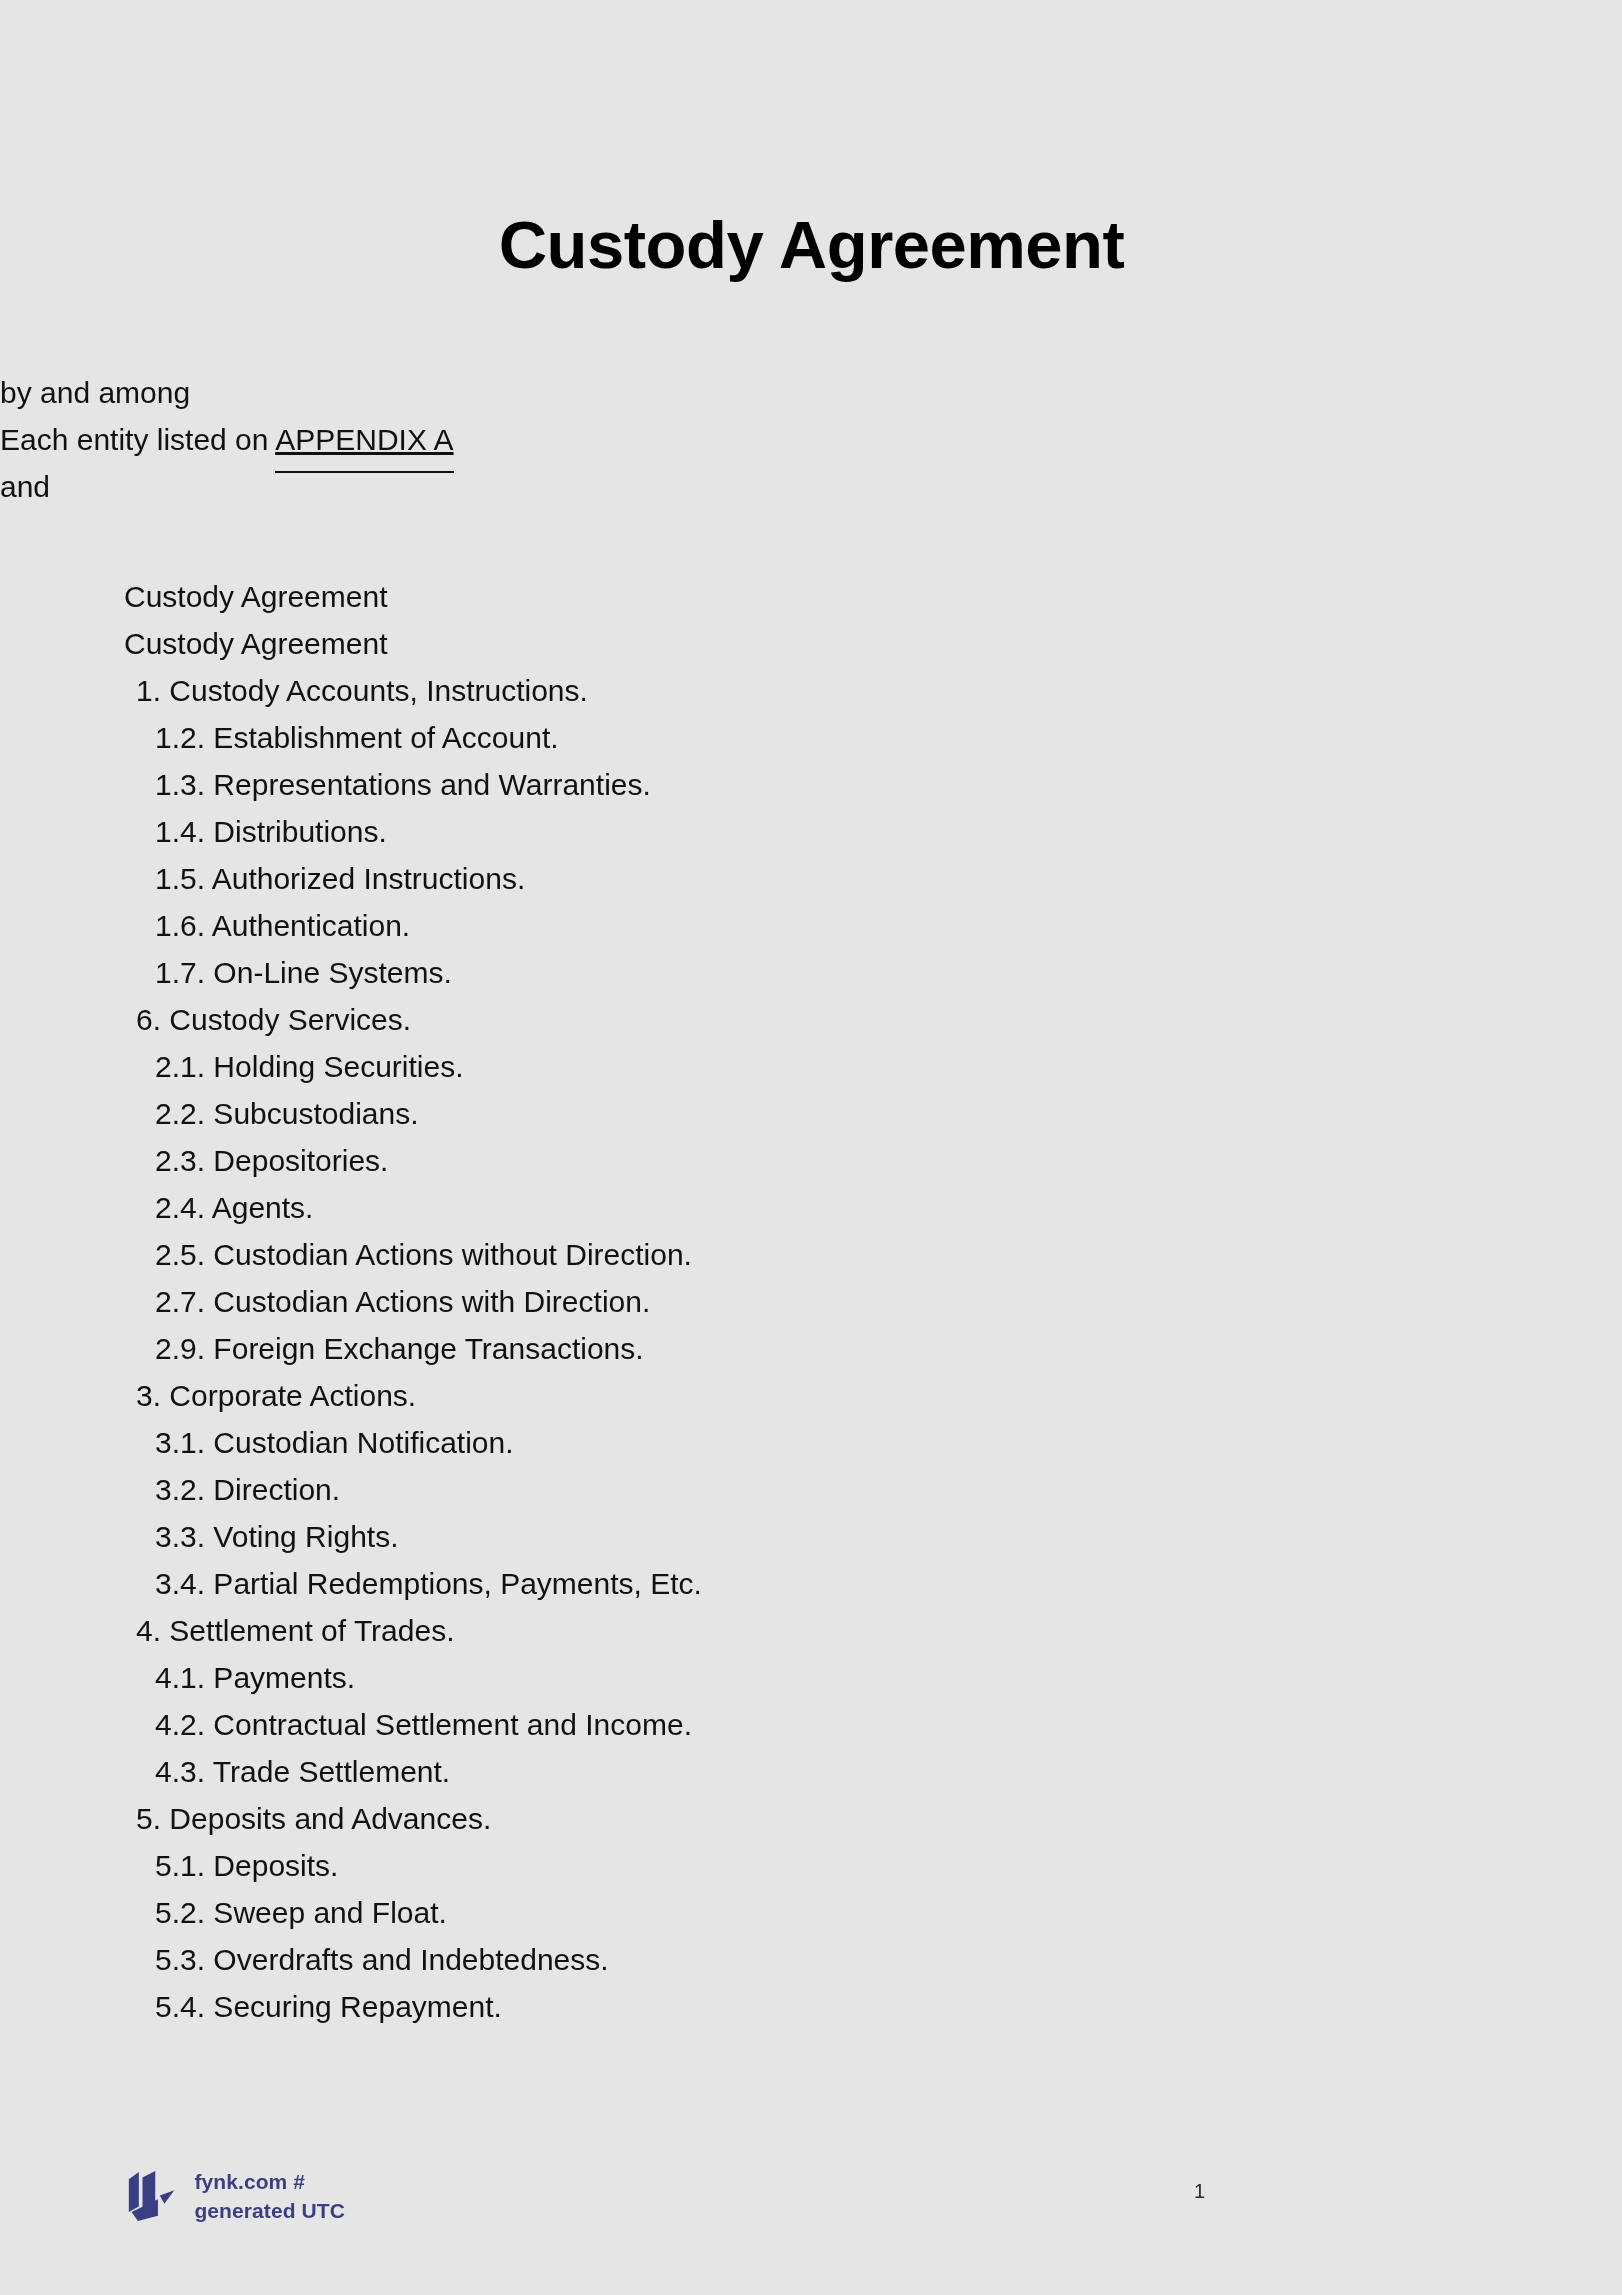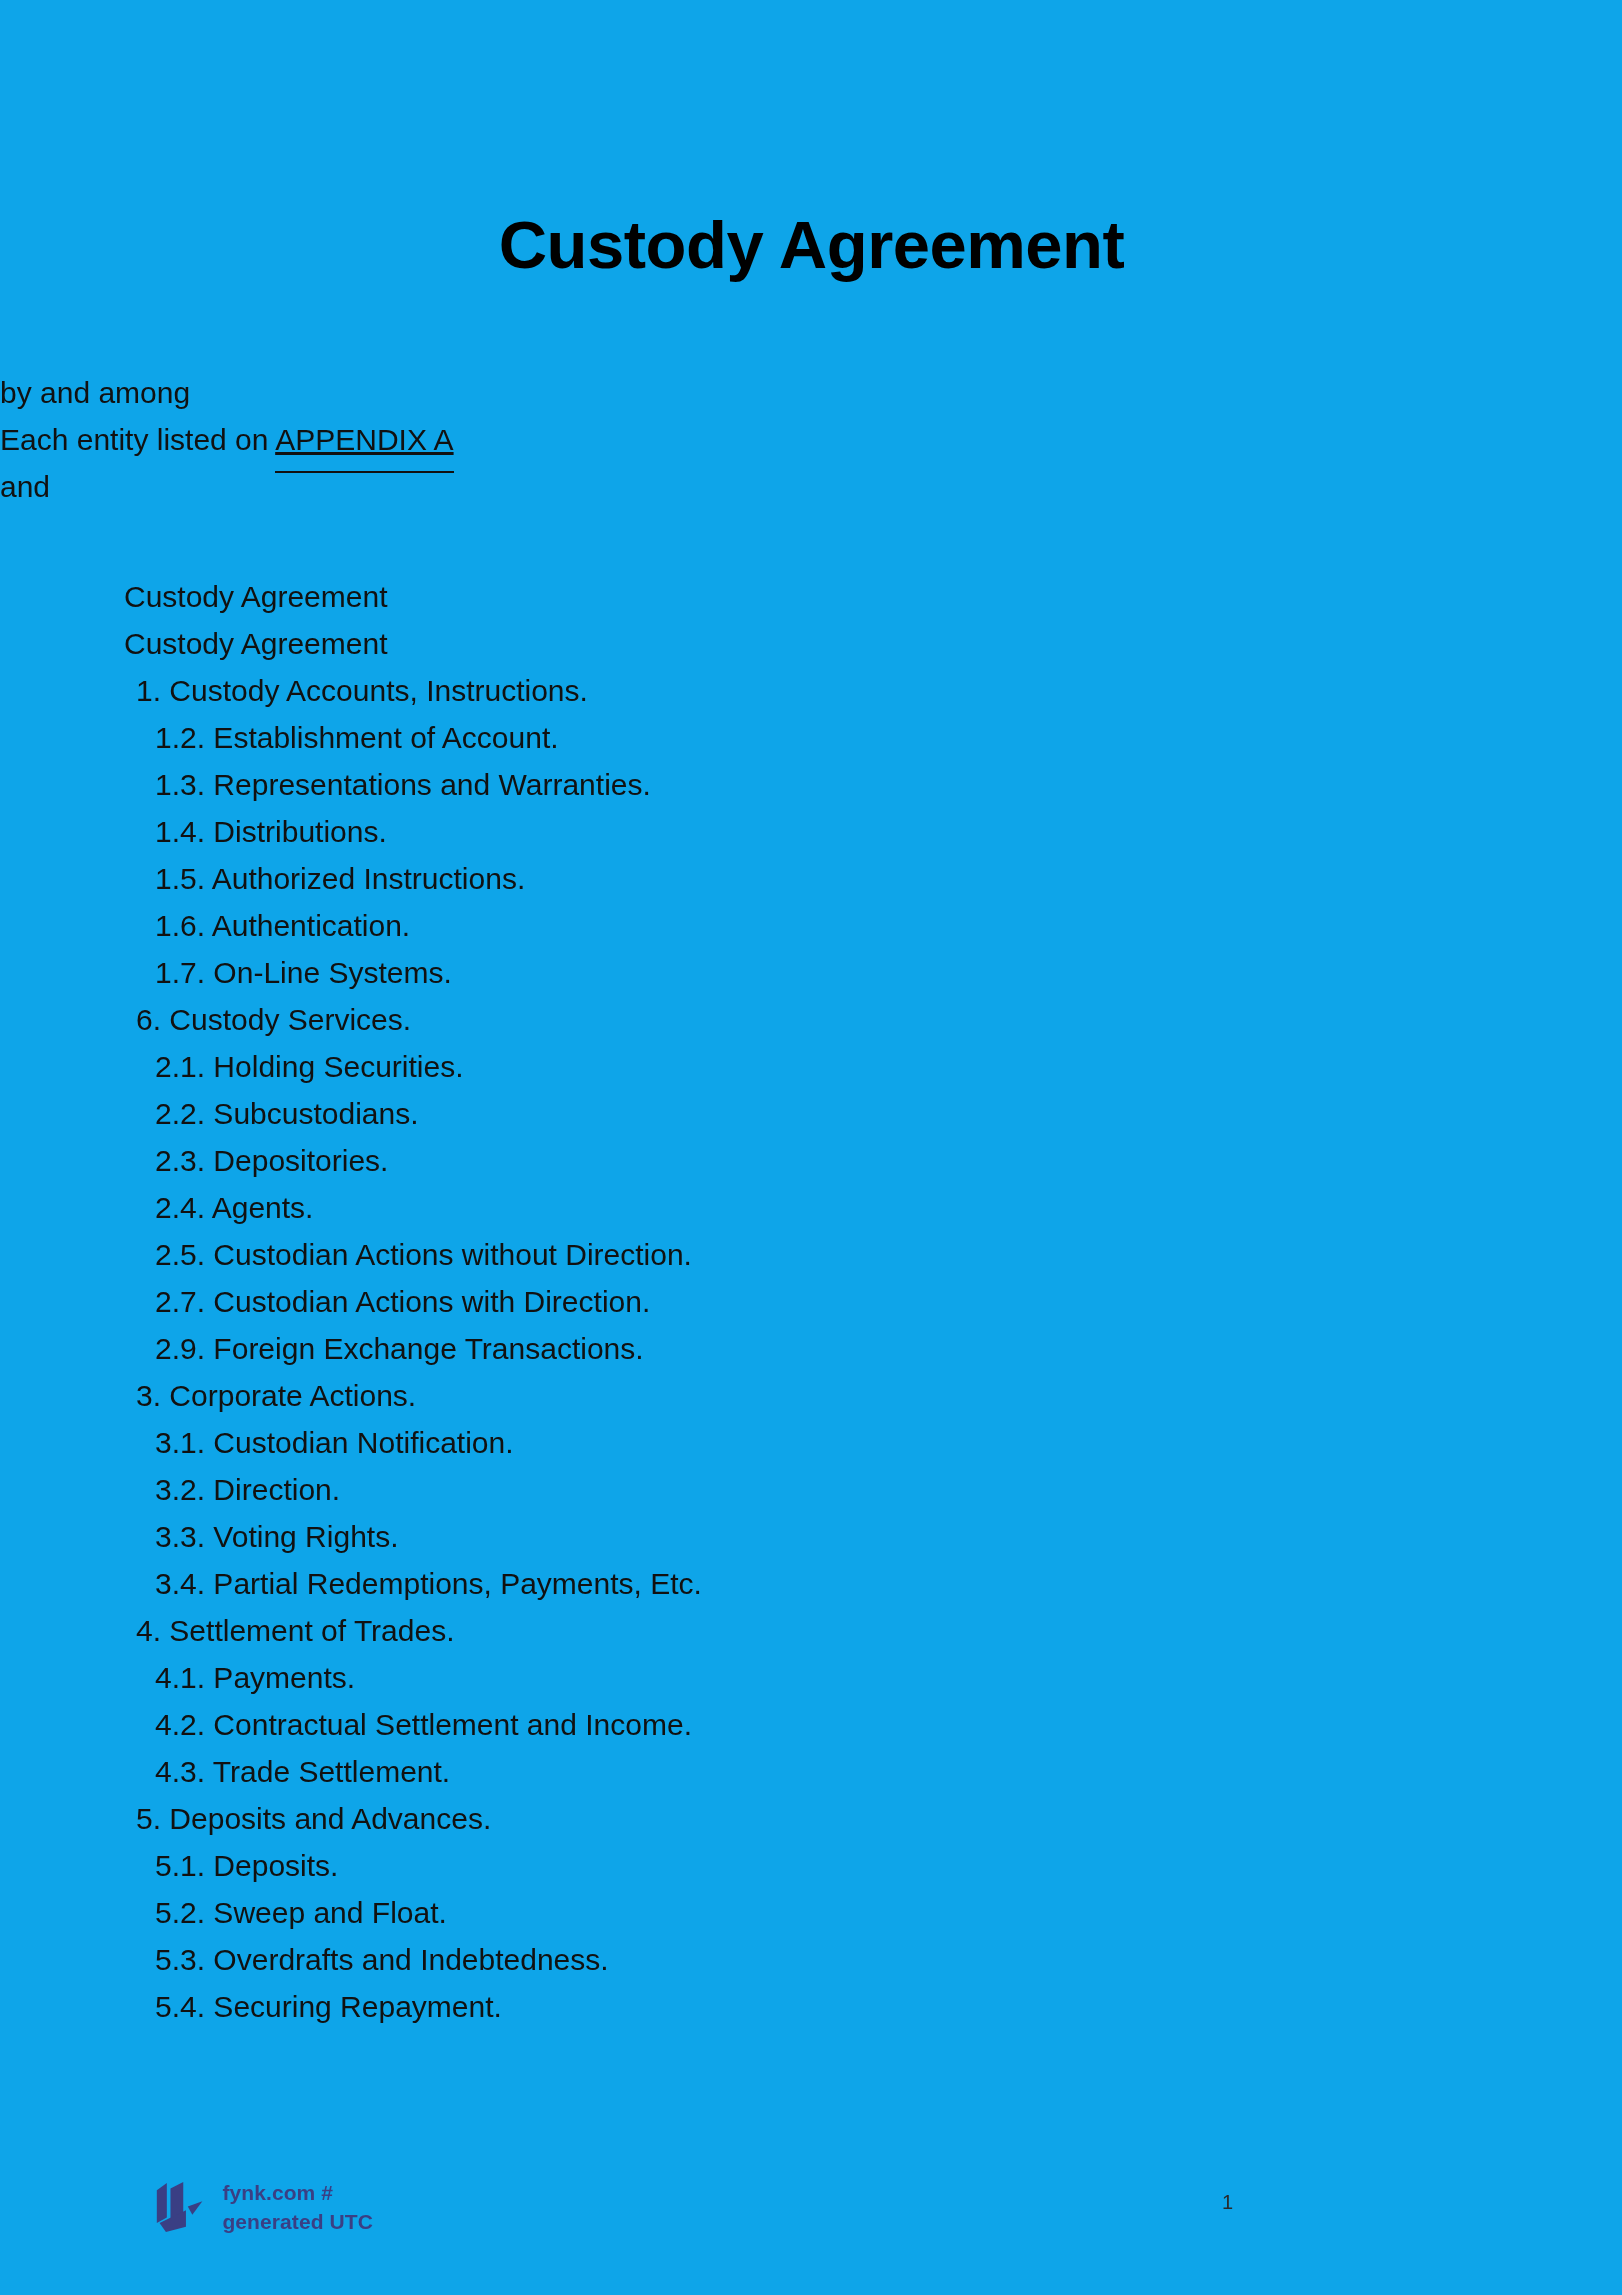--- a/index.html
+++ b/index.html
@@ -9,21 +9,21 @@
   }
   body {
     font-family: "Liberation Sans", sans-serif;
     color: #0a0a0a;
     -webkit-font-smoothing: antialiased;
   }
   .page {
     position: relative;
     width: 1623px;
     height: 2296px;
-    background: #0ea5e9;
+    background: #e5e5e5;
     overflow: hidden;
     box-sizing: border-box;
   }
 
   
   .doc-title {
     position: absolute;
     top: 165px;
     left: 0;
     width: 1623px;
@@ -68,24 +68,23 @@
     white-space: pre;
   }
   .toc-item.lvl0 { padding-left: 124px; }
   .toc-item.lvl1 { padding-left: 136px; }
   .toc-item.lvl2 { padding-left: 155px; }
 
   
   .footer {
     position: absolute;
     left: 0;
-    bottom: 4px;
+    bottom: 15px;
     width: 1325px;
     height: 182px;
-    margin-left: 28px;
   }
   .footer-brand {
     position: absolute;
     left: 127px;
     bottom: 56px;
     display: flex;
     align-items: center;
     gap: 16.4px;
   }
   .footer-logo {

